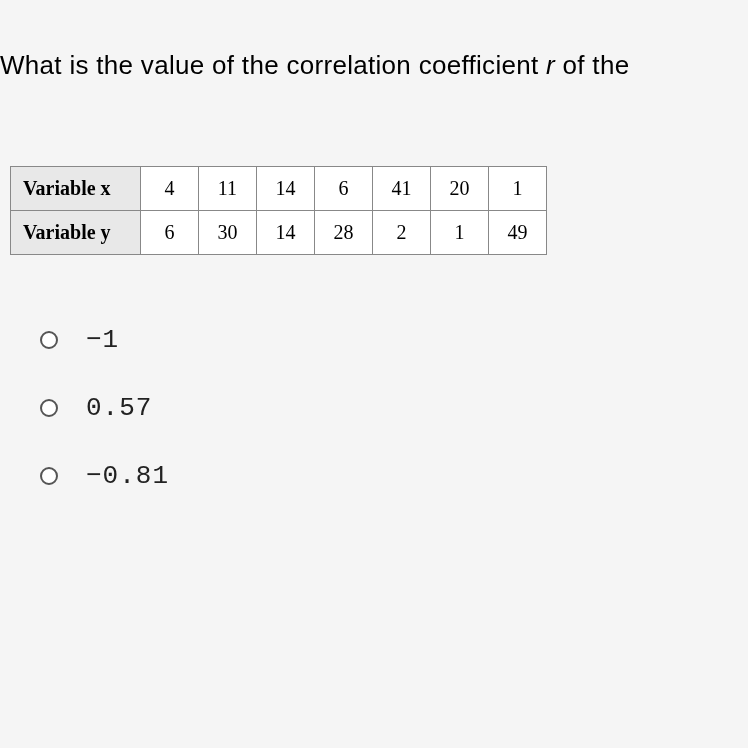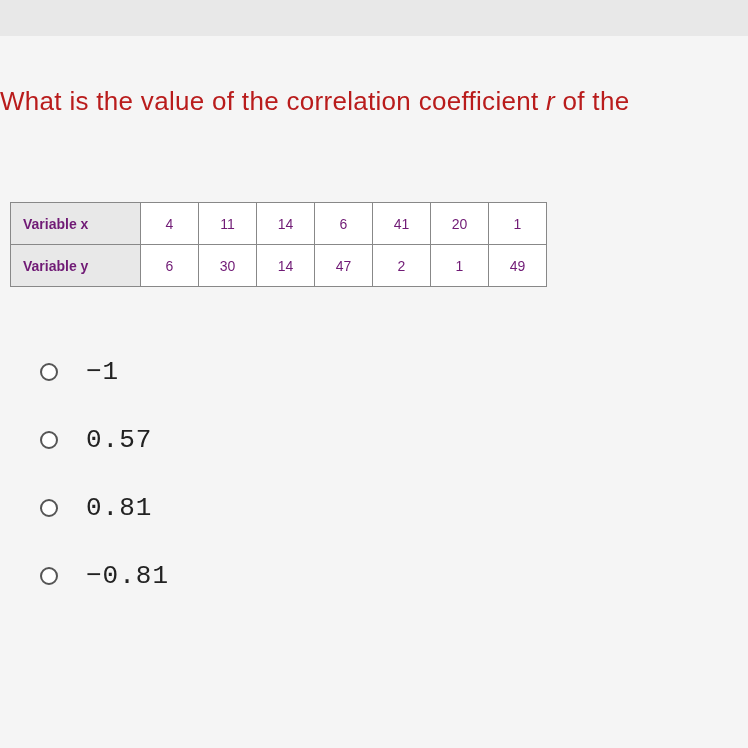--- a/index.html
+++ b/index.html
@@ -16,44 +16,44 @@
       overflow: hidden;
     }
     .page {
       background: #f5f5f5;
       width: 100%;
       height: 100%;
       padding: 0;
     }
     .question-text {
       font-size: 26px;
-      color: #b91c1c;
+      color: #000000;
       padding: 50px 0 0 0;
       white-space: nowrap;
       letter-spacing: 0.3px;
-      margin-top: 36px;
     }
     .question-text .italic {
       font-style: italic;
     }
     .table-container {
       margin: 85px 0 0 10px;
     }
     table {
       border-collapse: collapse;
       background: #fff;
     }
     td {
       border: 1px solid #888;
       padding: 10px 18px;
       text-align: center;
-      font-size: 14px;
-      color: #701a75;
+      font-size: 20px;
+      color: #000000;
       min-width: 58px;
       height: 42px;
+      font-family: Liberation Serif, serif;
     }
     td.header-cell {
       background: #e8e8e8;
       font-weight: bold;
       text-align: left;
       padding: 10px 12px;
       min-width: 130px;
     }
     .options {
       margin: 70px 0 0 40px;
@@ -98,40 +98,36 @@
         <td>6</td>
         <td>41</td>
         <td>20</td>
         <td>1</td>
       </tr>
       <tr>
         <td class="header-cell">Variable y</td>
         <td>6</td>
         <td>30</td>
         <td>14</td>
-        <td>47</td>
+        <td>28</td>
         <td>2</td>
         <td>1</td>
         <td>49</td>
       </tr>
     </tbody>
       </table>
   </div>
 
   <div class="options">
     <div class="option">
       <div class="radio"></div>
       <div class="option-text">−1</div>
     </div>
     <div class="option">
       <div class="radio"></div>
       <div class="option-text">0.57</div>
     </div>
     <div class="option">
       <div class="radio"></div>
-      <div class="option-text">0.81</div>
-    </div>
-    <div class="option">
-      <div class="radio"></div>
       <div class="option-text">−0.81</div>
     </div>
   </div>
 </div>
 
 </body></html>

